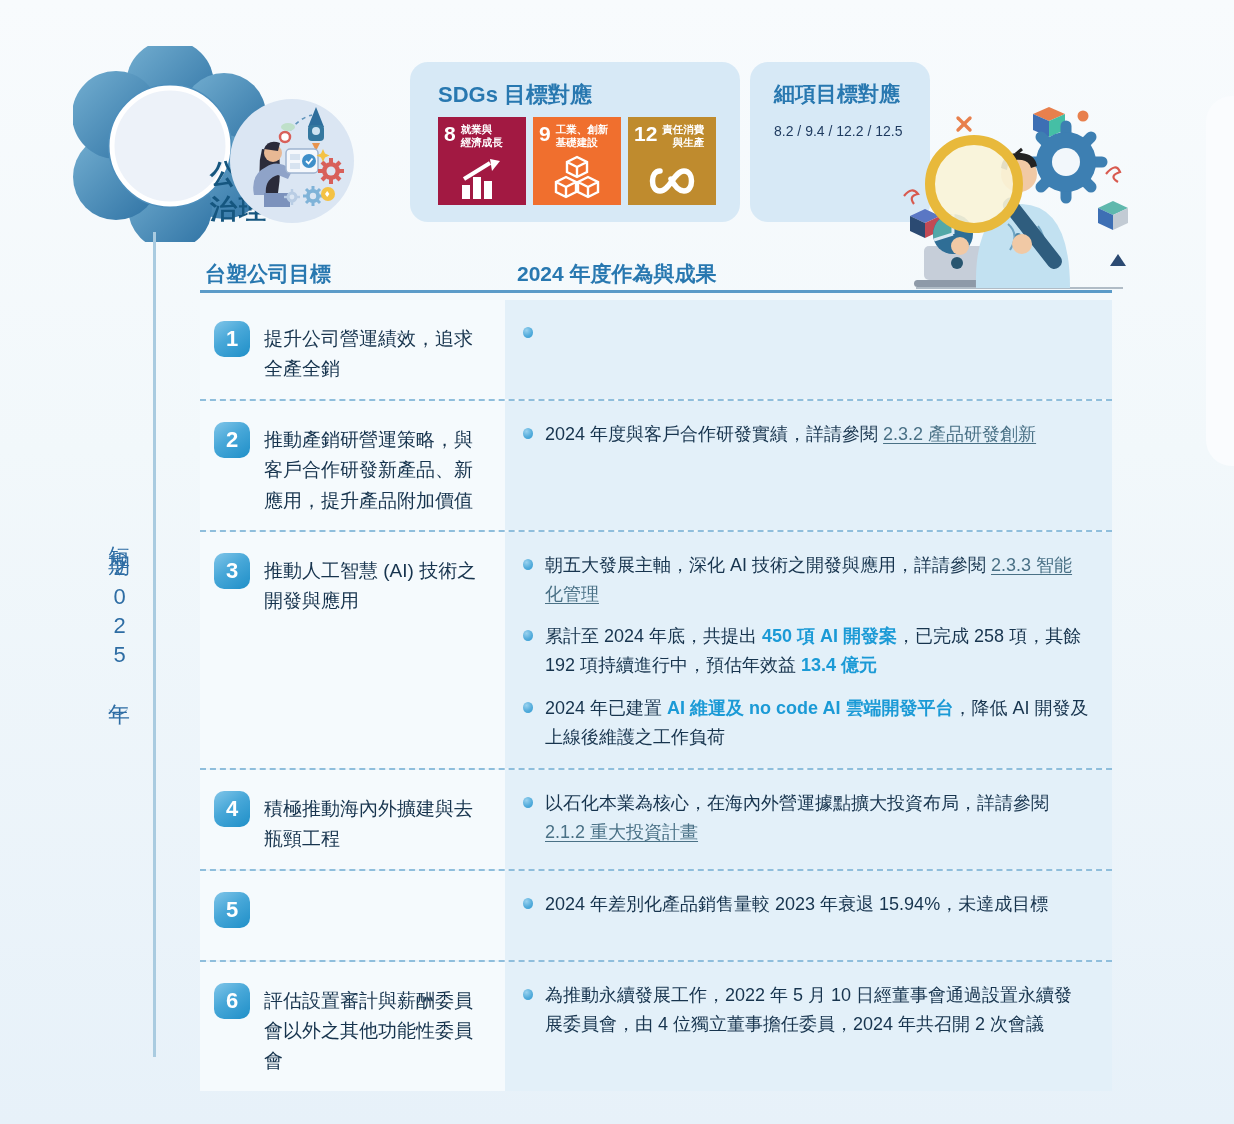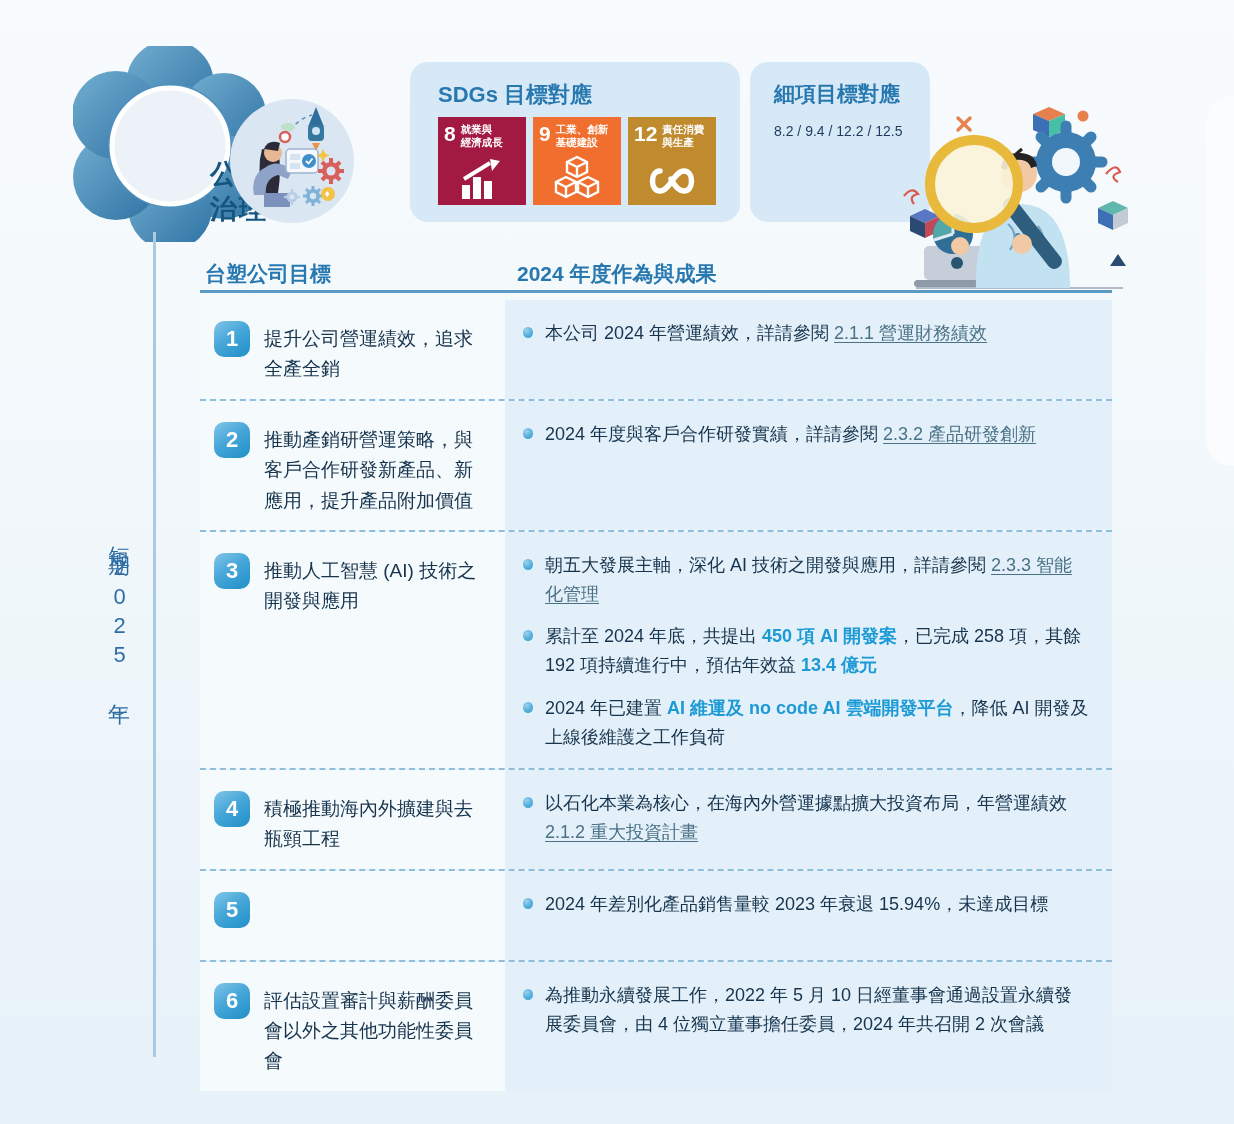--- a/index.html
+++ b/index.html
@@ -179,21 +179,21 @@
           <div class="icn">
             <svg width="52" height="46" viewBox="0 0 52 46">
               <g fill="none" stroke="#fff" stroke-width="2.4">
                 <path d="M26 2 l10 5 v10 l-10 5 -10 -5 v-10 Z M16 7 l10 5 m0 0 l10 -5 M26 12 v10"></path>
                 <path d="M15 22 l10 5 v10 l-10 5 -10 -5 v-10 Z M5 27 l10 5 m0 0 l10 -5 M15 32 v10"></path>
                 <path d="M37 22 l10 5 v10 l-10 5 -10 -5 v-10 Z M27 27 l10 5 m0 0 l10 -5 M37 32 v10"></path>
               </g>
             </svg>
           </div>
         </div>
-        <div class="sdg-tile" style="background: rgb(191, 139, 46);">
+        <div class="sdg-tile" style="background: rgb(191, 139, 46); text-align: right;">
           <div class="hd">
             <span class="num">12</span>
             <span class="lbl">責任消費<br>與生產</span>
           </div>
           <div class="icn">
             <svg width="56" height="40" viewBox="0 0 56 40">
               <path d="M16 10 C6 10 6 30 16 30 C26 30 30 10 40 10 C50 10 50 30 40 30 C33 30 29 22 27 18" fill="none" stroke="#fff" stroke-width="5.5" stroke-linecap="round"></path>
               <path d="M30 26 l-6 -4 7 -3 Z" fill="#fff"></path>
             </svg>
           </div>
@@ -288,21 +288,20 @@
 
   <div class="tbl" id="tbl">
       <div class="trow" style="min-height: 92px;">
         <div class="goal-cell">
           <div class="badge">1</div>
           <div class="goal-text">提升公司營運績效，追求全產全銷</div>
         </div>
         <div class="res-cell">
           <div class="res-item">
             <span class="dot"></span>
-            <div class="res-text"><span>本公司 2024 年營運績效，詳請參閱 </span><span class="lnk">2.1.1 營運財務績效</span></div>
           </div>
         </div>
       </div>
       <div class="trow" style="min-height: 117px;">
         <div class="goal-cell">
           <div class="badge">2</div>
           <div class="goal-text">推動產銷研營運策略，與客戶合作研發新產品、新應用，提升產品附加價值</div>
         </div>
         <div class="res-cell">
           <div class="res-item">
@@ -332,21 +331,21 @@
         </div>
       </div>
       <div class="trow" style="min-height: 91px;">
         <div class="goal-cell">
           <div class="badge">4</div>
           <div class="goal-text">積極推動海內外擴建與去瓶頸工程</div>
         </div>
         <div class="res-cell">
           <div class="res-item">
             <span class="dot"></span>
-            <div class="res-text"><span>以石化本業為核心，在海內外營運據點擴大投資布局，年營運績效 </span><span class="lnk">2.1.2 重大投資計畫</span></div>
+            <div class="res-text"><span>以石化本業為核心，在海內外營運據點擴大投資布局，詳請參閱 </span><span class="lnk">2.1.2 重大投資計畫</span></div>
           </div>
         </div>
       </div>
       <div class="trow" style="min-height: 89px;">
         <div class="goal-cell">
           <div class="badge">5</div>
         </div>
         <div class="res-cell">
           <div class="res-item">
             <span class="dot"></span>

